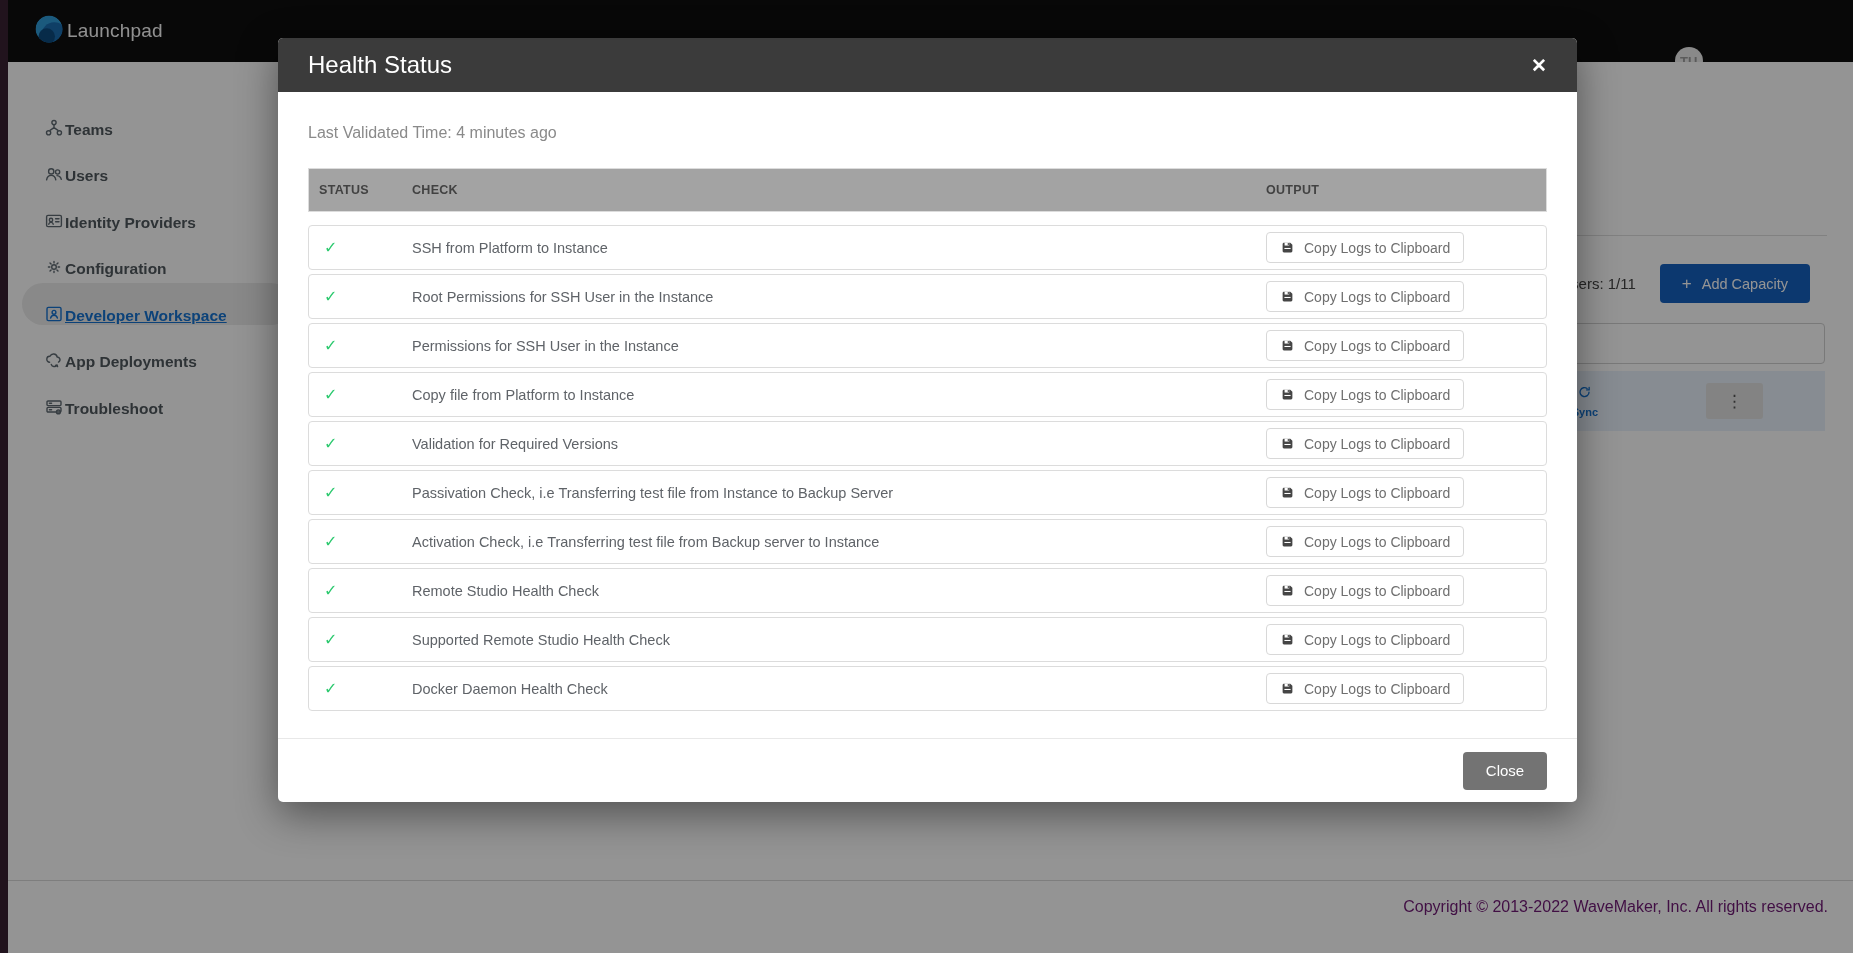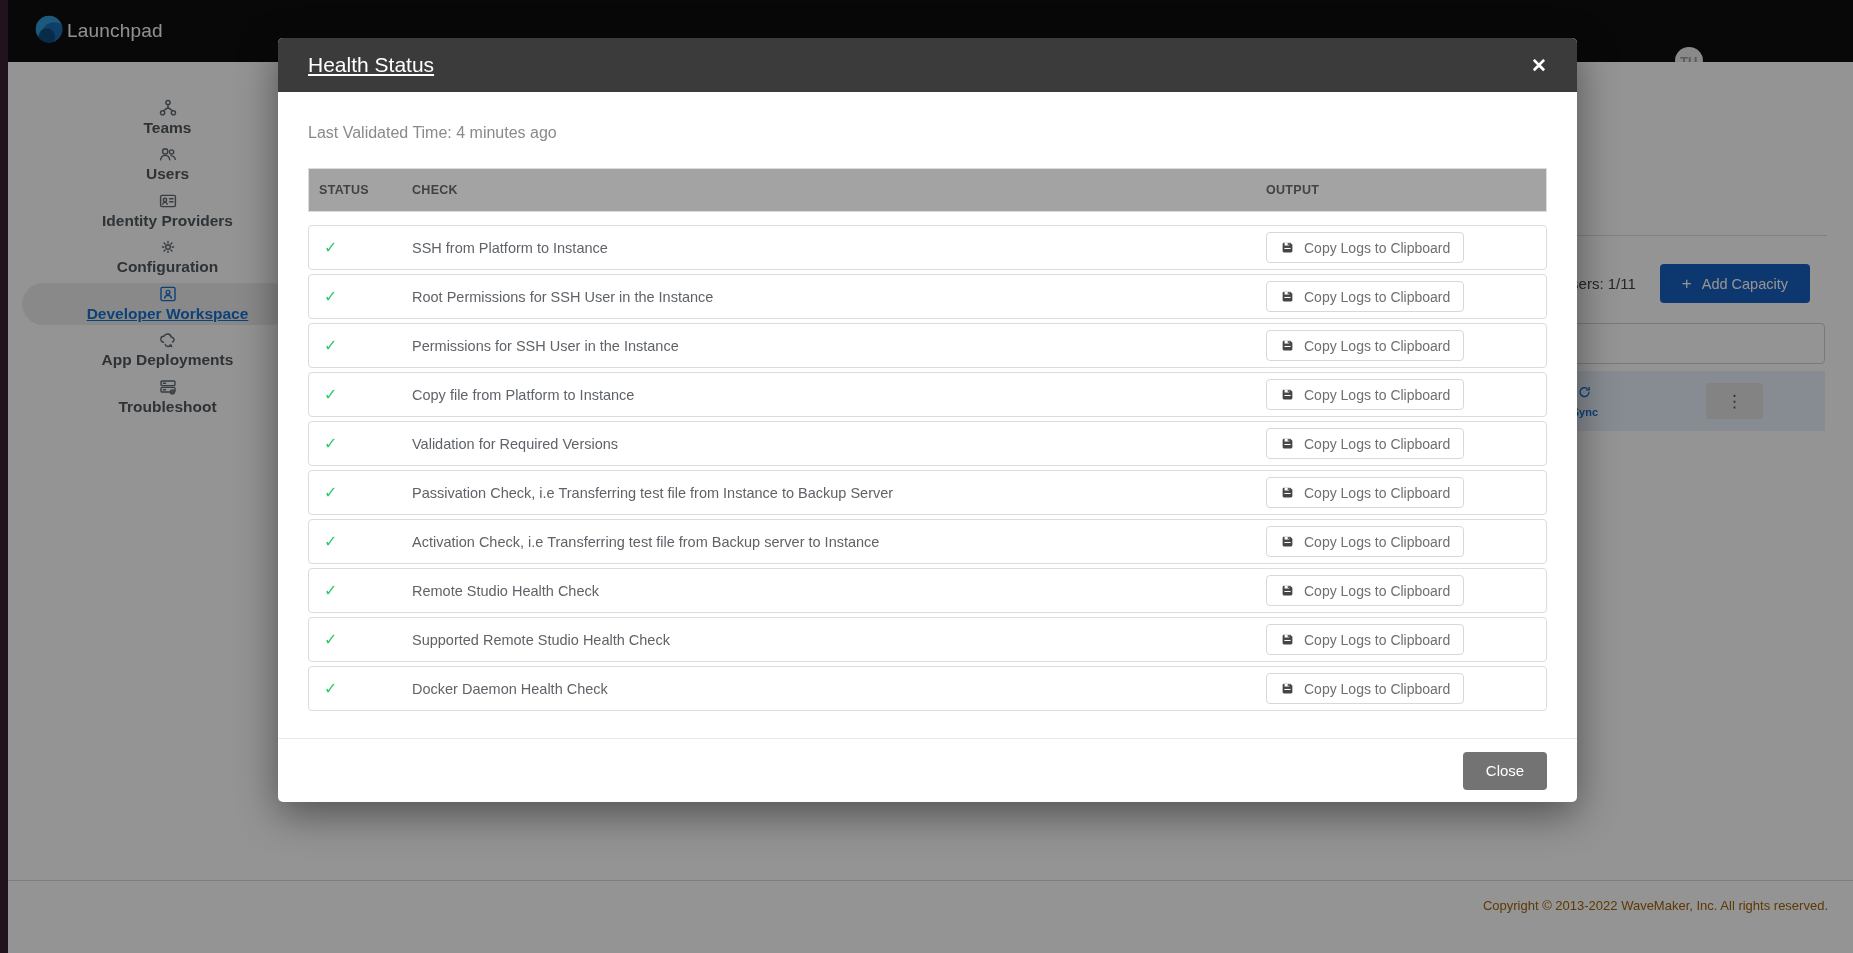--- a/index.html
+++ b/index.html
@@ -14,22 +14,22 @@
   .topbar { position:absolute; left:0; top:0; right:0; height:62px; background:#0f0f0f;
             display:flex; align-items:center; padding:0 26px; }
   .brand { display:flex; align-items:center; gap:3px; }
   .brand-name { color:#fafafa; font-size:19px; letter-spacing:.2px; }
   .top-nav { margin-left:auto; display:flex; align-items:center; gap:46px;flex-direction:column; }
   .top-link { color:#e6e6e6; font-size:12.5px; letter-spacing:.8px; cursor:pointer; }
   .avatar { width:28px; height:28px; border-radius:50%; background:#ededed; color:#9e9e9e;
             font-size:13px; font-weight:bold; display:flex; align-items:center; justify-content:center; cursor:pointer; }
 
   .sidebar { position:absolute; left:0; top:62px; width:292px; bottom:0; background:#fff; padding-top:30px; }
-  .side-item { display:flex; align-items:center; height:42px; margin:4.5px 8px 4.5px 14px;
-               padding-left:21px; border-radius:24px; color:#50585e; font-size:15.5px; font-weight:bold; cursor:pointer;flex-direction:column; }
+  .side-item { display:flex; align-items:flex-end; height:42px; margin:4.5px 8px 4.5px 14px;
+               padding-left:21px; border-radius:24px; color:#50585e; font-size:15.5px; font-weight:bold; cursor:pointer; }
   .side-item .icn { width:22px; height:22px; color:#5f6a72; display:flex; align-items:center; justify-content:center; }
   .side-item.active { background:#ececec; color:#1673d1;text-decoration:underline; }
   .side-item.active .icn { color:#1673d1; }
 
   .main { position:absolute; left:292px; top:62px; right:0; bottom:0; background:#fff; }
   .tab-divider { position:absolute; left:34px; right:26px; top:173px; height:1px; background:#dedede; }
   .capacity-row { position:absolute; right:43px; top:202px; display:flex; align-items:center; gap:24px; }
   .users-count { color:#424242; font-size:15px; }
   .add-capacity-btn { height:39px; padding:0 22px; background:#1661bf; color:#fff; border:none;
                       border-radius:4px; font-size:14.5px; display:flex; align-items:center; gap:10px; cursor:pointer; }
@@ -39,31 +39,31 @@
   .bg-selected-row { position:absolute; left:34px; right:28px; top:309px; height:60px; background:#e8f1fb;
                      display:flex; align-items:center; justify-content:flex-end; }
   .sync-link { color:#1673d1; font-size:11px; font-weight:bold; display:flex; align-items:center; gap:6px;
                margin-right:108px; cursor:pointer;flex-direction:column; }
   .sync-link .icn { width:15px; height:15px; display:flex; }
   .kebab-btn { width:57px; height:36px; background:#e2e2e2; border:none; border-radius:3px; color:#555;
                font-size:17px; margin-right:62px; cursor:pointer; }
 
   .footer { position:absolute; left:0; right:0; top:880px; height:73px; border-top:1px solid #d9d9d9;
             display:flex; align-items:flex-start; justify-content:flex-end; padding:17px 25px 0 0; background:#fff; }
-  .copyright { color:#a16207; font-size:13px; }
+  .copyright { color:#701a75; font-size:16px; }
 
   
   .overlay { position:absolute; inset:0; background:rgba(0,0,0,0.42); z-index:10; }
 
   
   .modal { position:absolute; left:278px; top:38px; width:1299px; height:764px; background:#fff;
            border-radius:5px; box-shadow:0 12px 40px rgba(0,0,0,.45); z-index:20; }
   .modal-header { height:54px; background:#3b3b3b; border-radius:5px 5px 0 0; display:flex;
                   align-items:center; justify-content:space-between; padding:0 30px; }
-  .modal-title { color:#fff; font-size:21px;text-decoration:underline; }
+  .modal-title { color:#fff; font-size:24px; }
   .modal-close { color:#fff; font-size:19px; font-weight:bold; background:none; border:none; cursor:pointer; line-height:1; }
   .modal-body { padding:0 30px; }
   .validated { margin-top:32px; color:#8a8a8a; font-size:16px; }
   .htable { margin-top:26px; }
   .thead { height:44px; background:#a3a3a3; border:1px solid #dcdcdc; display:grid;
            grid-template-columns:93px 854px 1fr; align-items:center; padding-left:10px;
            font-size:12.5px; font-weight:bold; color:#424242; letter-spacing:.3px; }
   .rows { margin-top:13px; }
   .hrow { height:45px; margin-bottom:4px; border:1px solid #dcdcdc; border-radius:4px; background:#fff;
           display:grid; grid-template-columns:93px 854px 1fr; align-items:center; padding-left:10px; }

